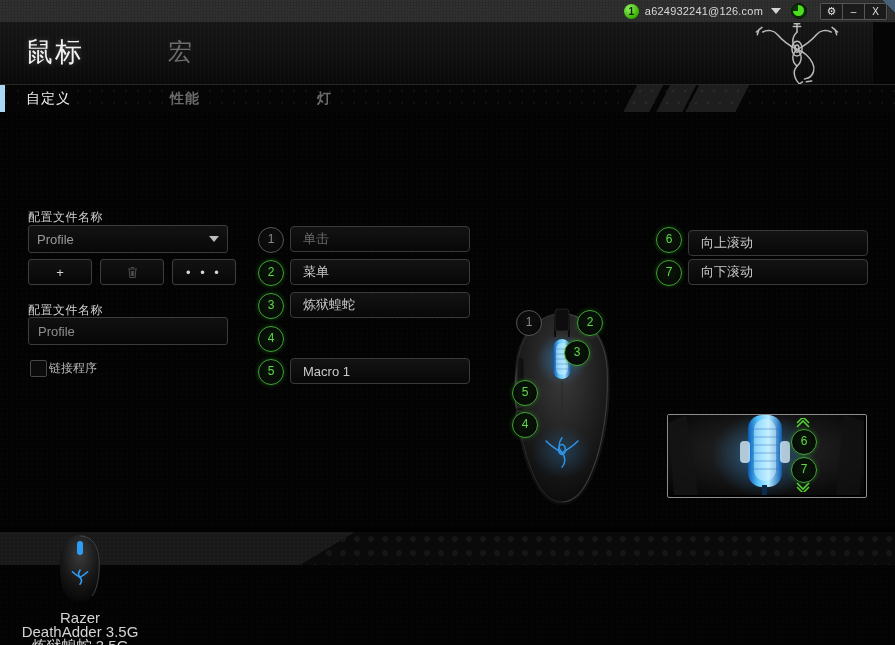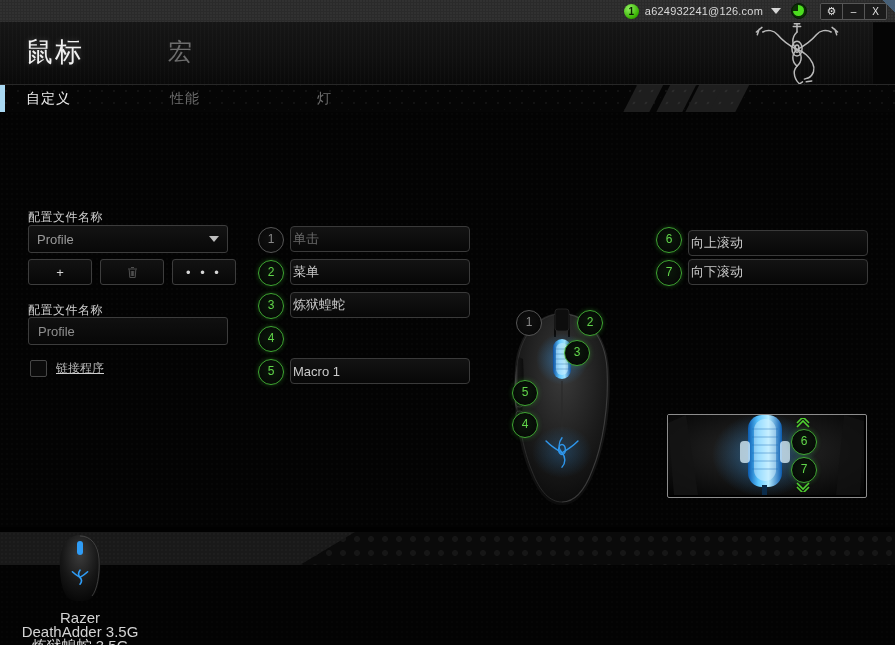--- a/index.html
+++ b/index.html
@@ -75,21 +75,21 @@
     background:#050505;
     background-image:
       radial-gradient(circle at 6px 6px, rgba(255,255,255,.05) 0.7px, transparent 1.4px),
       radial-gradient(circle at 0px 0px, rgba(255,255,255,.035) 0.7px, transparent 1.4px);
     background-size:12px 12px,12px 12px;
     border-top:1px solid #272727;border-bottom:1px solid #1a1a1a;
   }
   .tab-ind{position:absolute;left:0;top:0;width:5px;height:28px;background:#a9d8f2;}
   .tab{position:absolute;top:5px;font-size:14px;letter-spacing:1px;}
   .tab.active{color:#ececec;}
-  .tab.idle{color:#6b6b6b;}
+  .tab.idle{color:#6b6b6b;font-weight:bold;}
   .tab-stripes{position:absolute;right:150px;top:0;height:28px;width:115px;}
   .tab-stripes i{
     position:absolute;top:0;height:28px;width:26px;display:block;
     background:#1e1e1e;
     background-image:radial-gradient(circle at 6px 6px, rgba(255,255,255,.07) 0.8px, transparent 1.5px);
     background-size:12px 12px;
     transform:skewX(-27deg);
   }
 
   
@@ -120,39 +120,39 @@
     font-size:13px;color:#8e8e8e;
   }
   .pbtn{
     position:absolute;height:24px;border:1px solid #3d3d3d;border-radius:3px;
     background:linear-gradient(180deg,#121212,#070707);
     display:flex;align-items:center;justify-content:center;
     font-size:13px;color:#d6d6d6;
   }
   .pbtn.dim{color:#4e4e4e;}
   .pbtn .dots{letter-spacing:3px;font-size:13px;}
-  .chkrow{position:absolute;display:flex;align-items:center;gap:9px;text-decoration:underline;}
+  .chkrow{position:absolute;display:flex;align-items:center;gap:2px;}
   .chkbox{width:15px;height:15px;border:1px solid #474747;background:#0b0b0b;border-radius:2px;}
   .chklabel{font-size:12px;color:#b9b9b9;}
 
   
   .ncircle{
     position:absolute;width:24px;height:24px;border-radius:50%;
     border:1px solid #3fa832;background:radial-gradient(circle at 50% 45%,#0a170a,#050505);
     color:#62d64a;font-size:12px;line-height:22px;text-align:center;
     box-shadow:0 0 5px rgba(60,180,50,.35);
   }
   .ncircle.gray{
     border-color:#555;color:#8a8a8a;box-shadow:none;
     background:radial-gradient(circle at 50% 45%,#101010,#060606);
   }
   .abtn{
     position:absolute;height:26px;width:180px;border:1px solid #3a3a3a;border-radius:4px;
     background:linear-gradient(180deg,#131313,#070707);
-    display:flex;align-items:center;padding:0 2px;box-sizing:border-box;
+    display:flex;align-items:center;padding:0 12px;box-sizing:border-box;
     font-size:13px;color:#cacaca;
   }
   .abtn.muted{color:#6a6a6a;}
 
   
   .mousewrap{position:absolute;left:495px;top:195px;width:135px;height:215px;}
   .ovl{position:absolute;}
 
   .switchrow{position:absolute;left:0;top:450px;width:895px;text-align:center;font-size:12px;color:#cfcfcf;}
   .switchrow .lnk{color:#4fd02f;margin-left:6px;}

